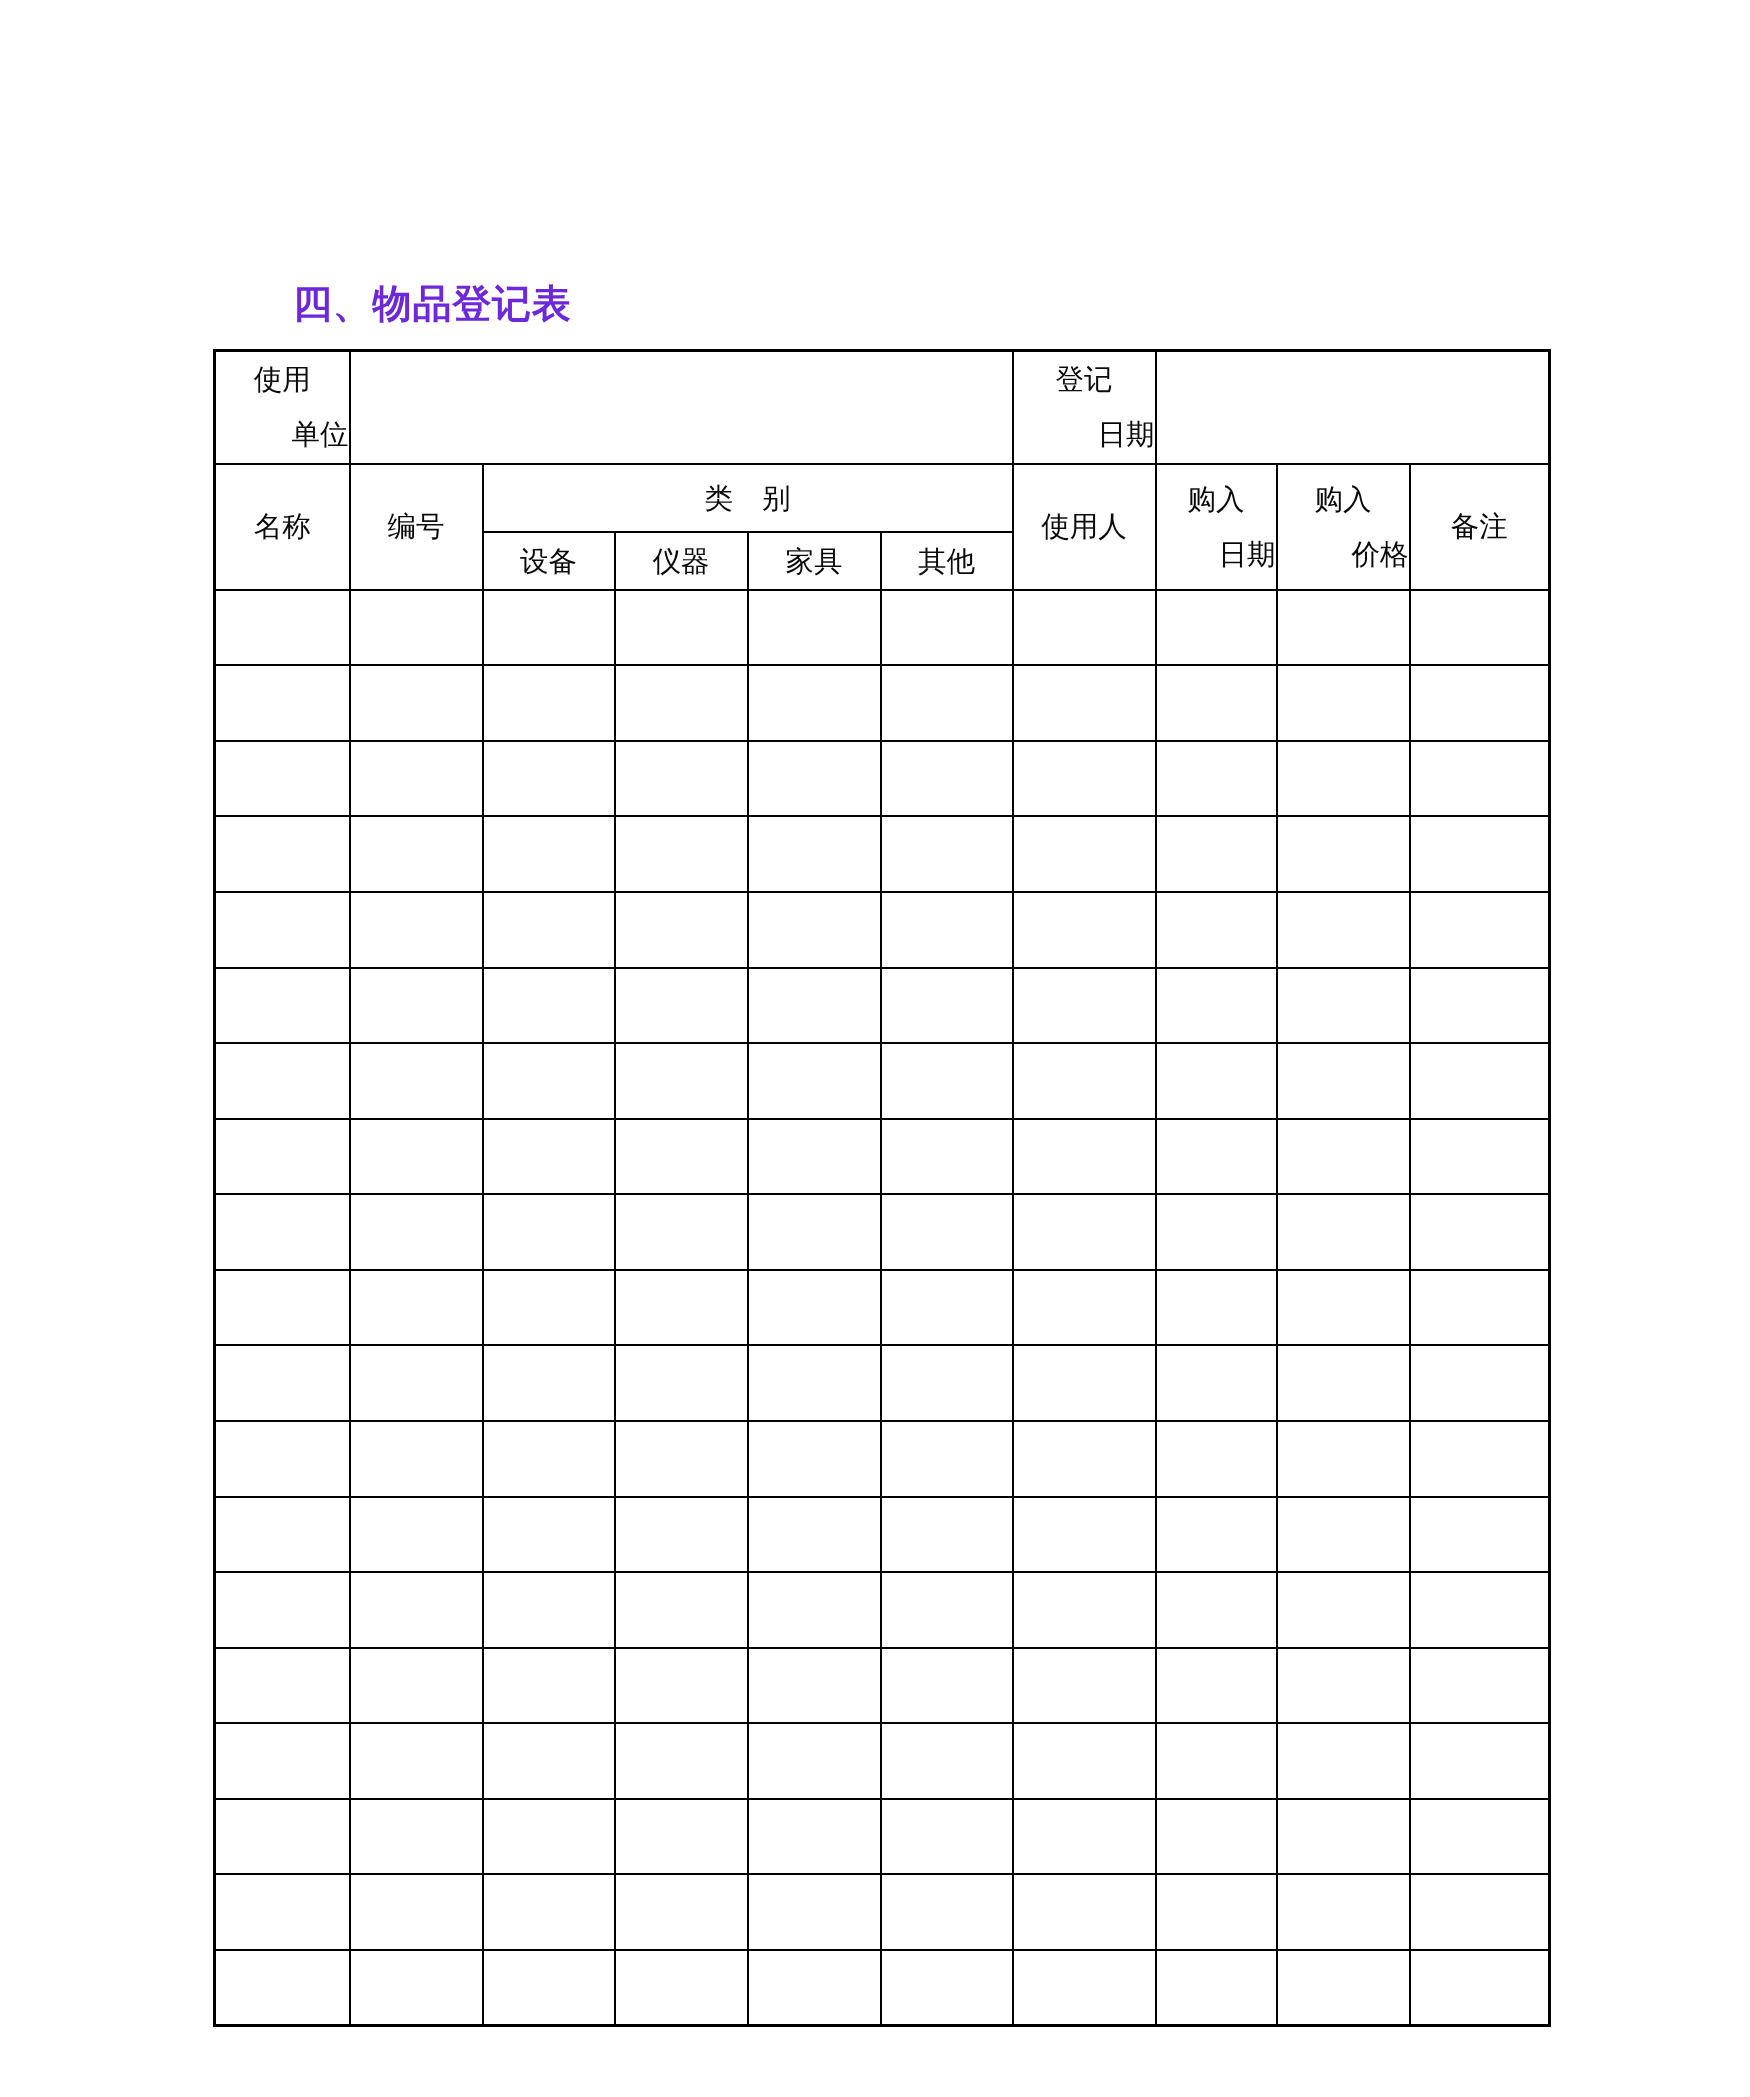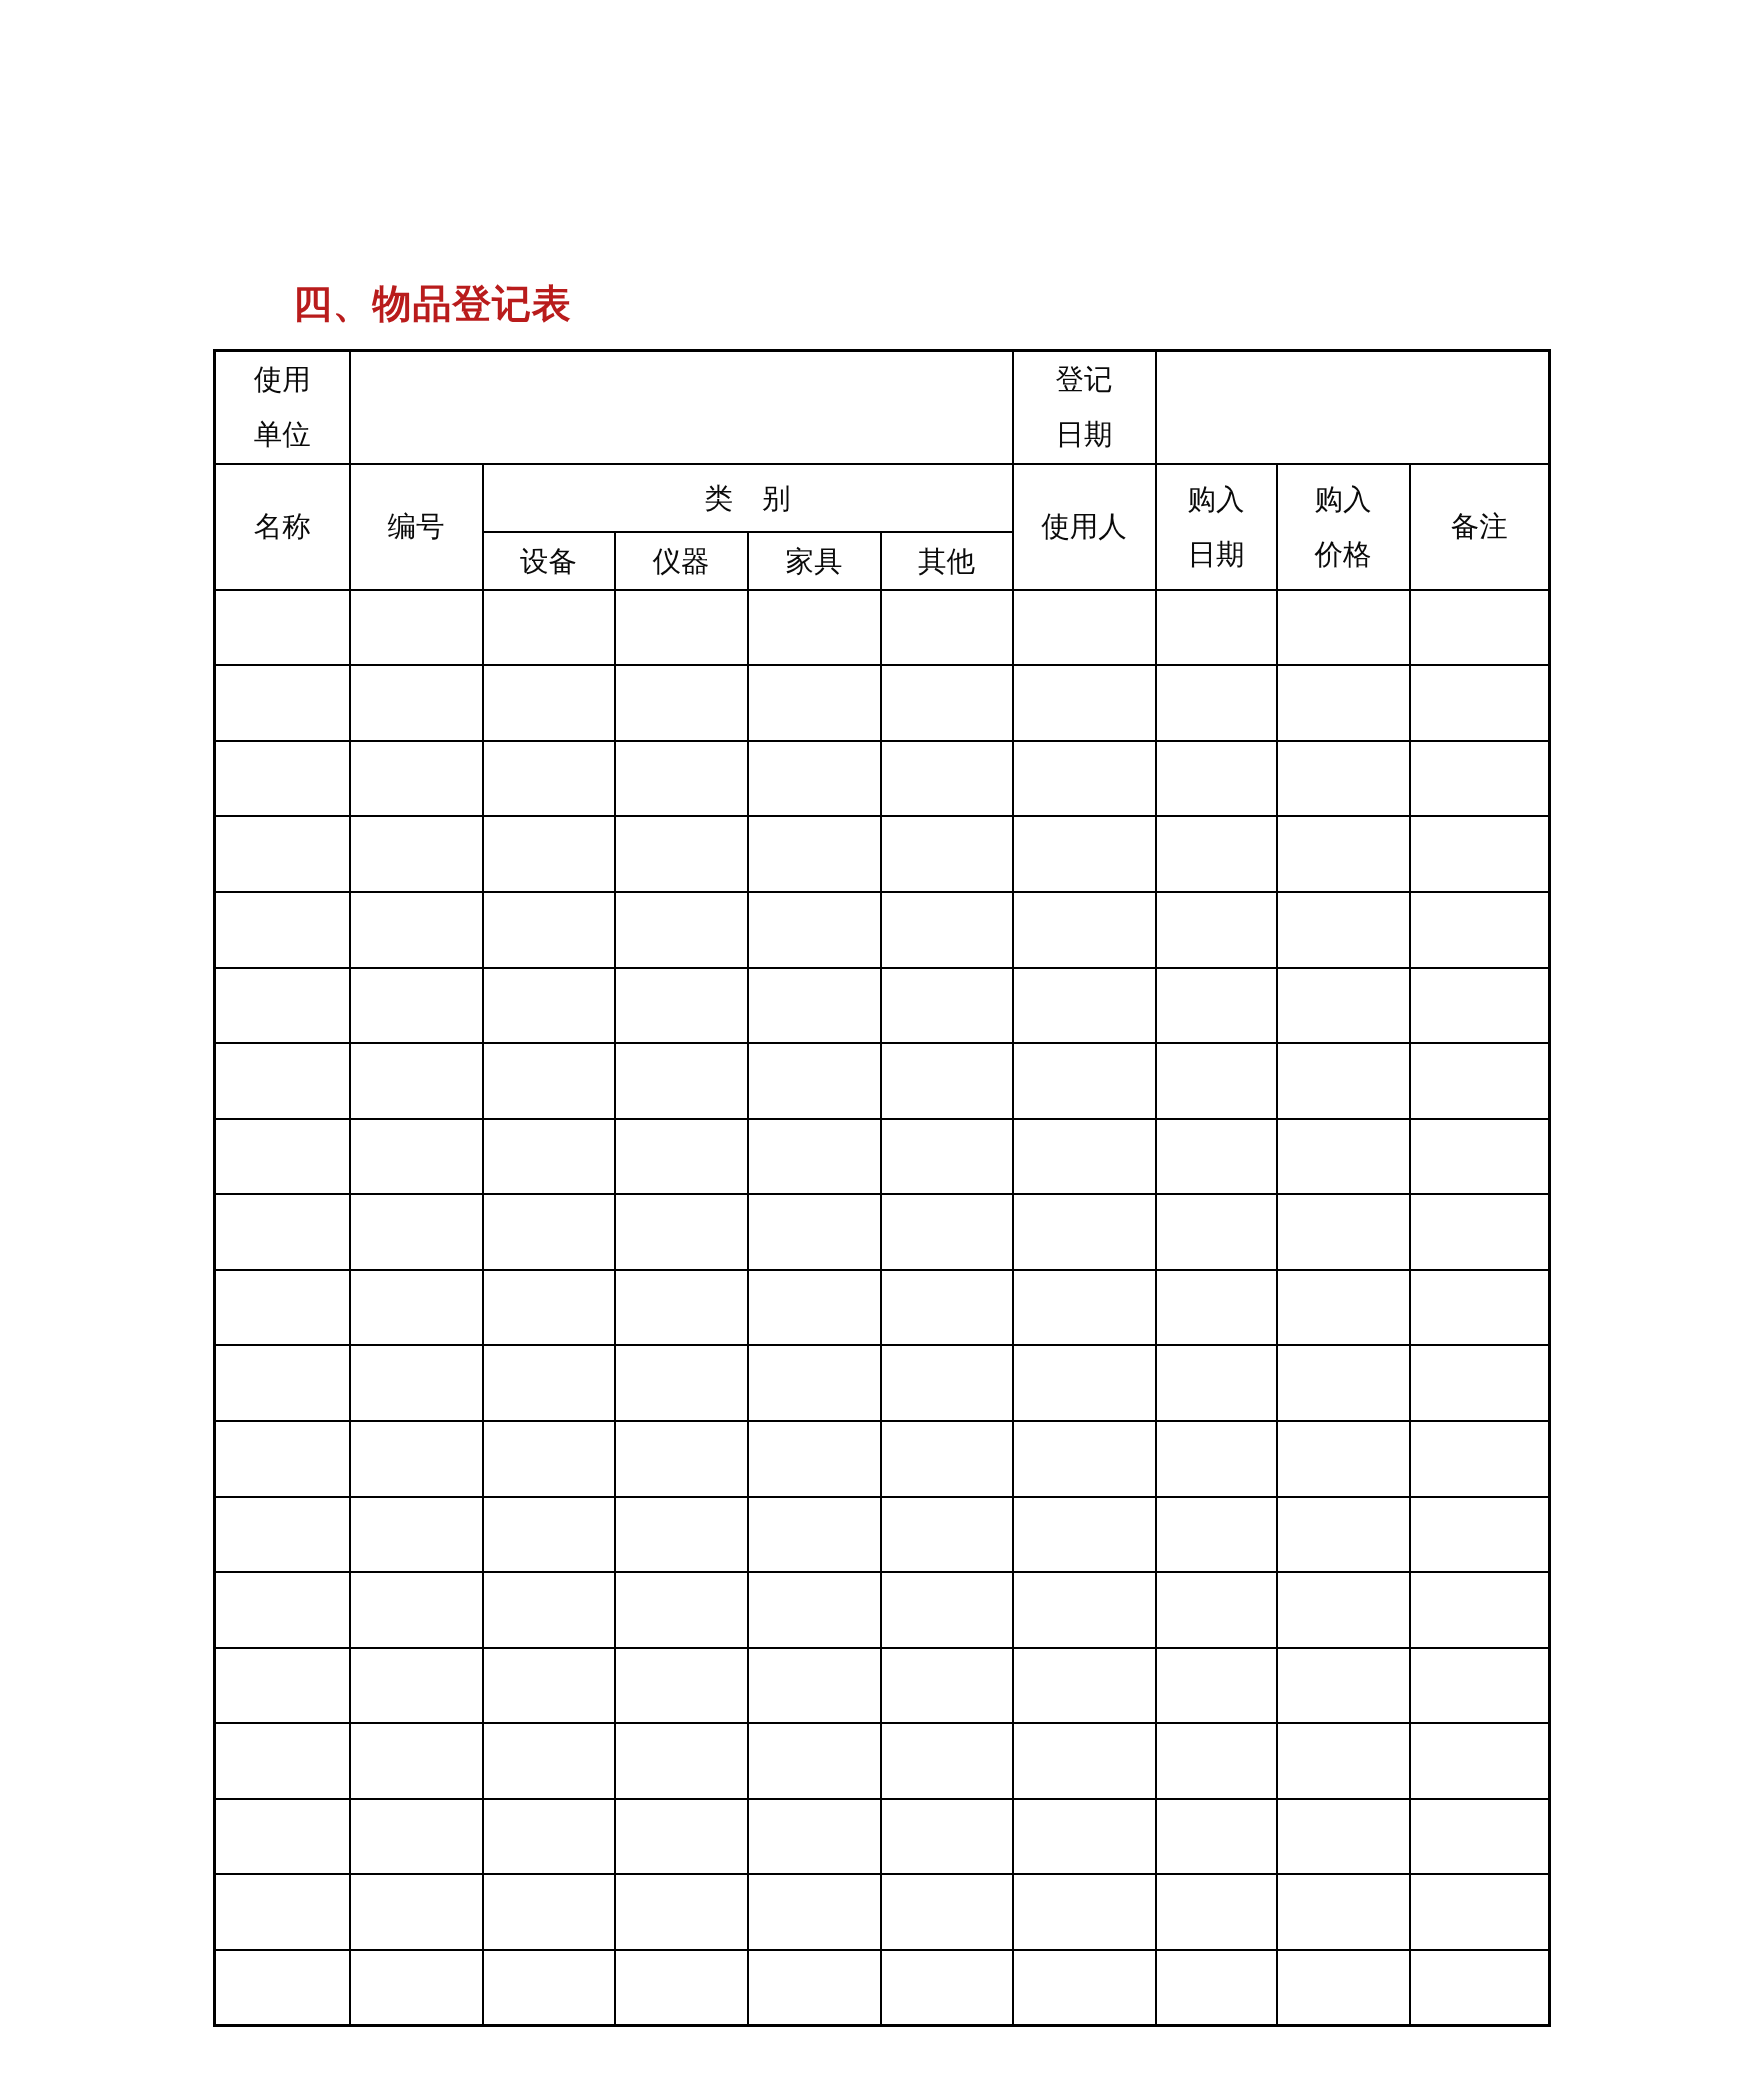--- a/index.html
+++ b/index.html
@@ -17,21 +17,21 @@
     }
     .page-title {
       position: absolute;
       left: 293px;
       top: 272px;
       font-size: 39px;
       font-weight: bold;
       line-height: 63px;
       letter-spacing: 0.8px;
       white-space: nowrap;
-      color: #b91c1c;
+      color: #6d28d9;
     }
     .form-table {
       position: absolute;
       left: 213px;
       top: 349px;
       width: 1335px;
       height: 1678px;
       border-collapse: collapse;
       table-layout: fixed;
       border: 3.8px solid #000;
@@ -48,21 +48,21 @@
       font-size: 28.5px;
       line-height: 55px;
       color: #0a0a0a;
       box-sizing: border-box;
     }
     .form-table tr.row-top td { height: 102px; }
     .form-table tr.row-head1 td { height: 68px; border-radius: 20px; }
     .form-table tr.row-head2 td { height: 51px; }
     .form-table tr.data-row td { height: 75px; }
     .stack span { display: block; }
-    .stack span + span { margin-top: 0; }
+    .stack span + span { margin-top: 0; text-align: right; }
     .spaced { letter-spacing: 29px; padding-left: 29px; }
   </style>
 </head>
 <body>
 
 <div class="page-title">四、物品登记表</div>
 
 <table class="form-table">
   <colgroup>
     <col style="width:135px">

